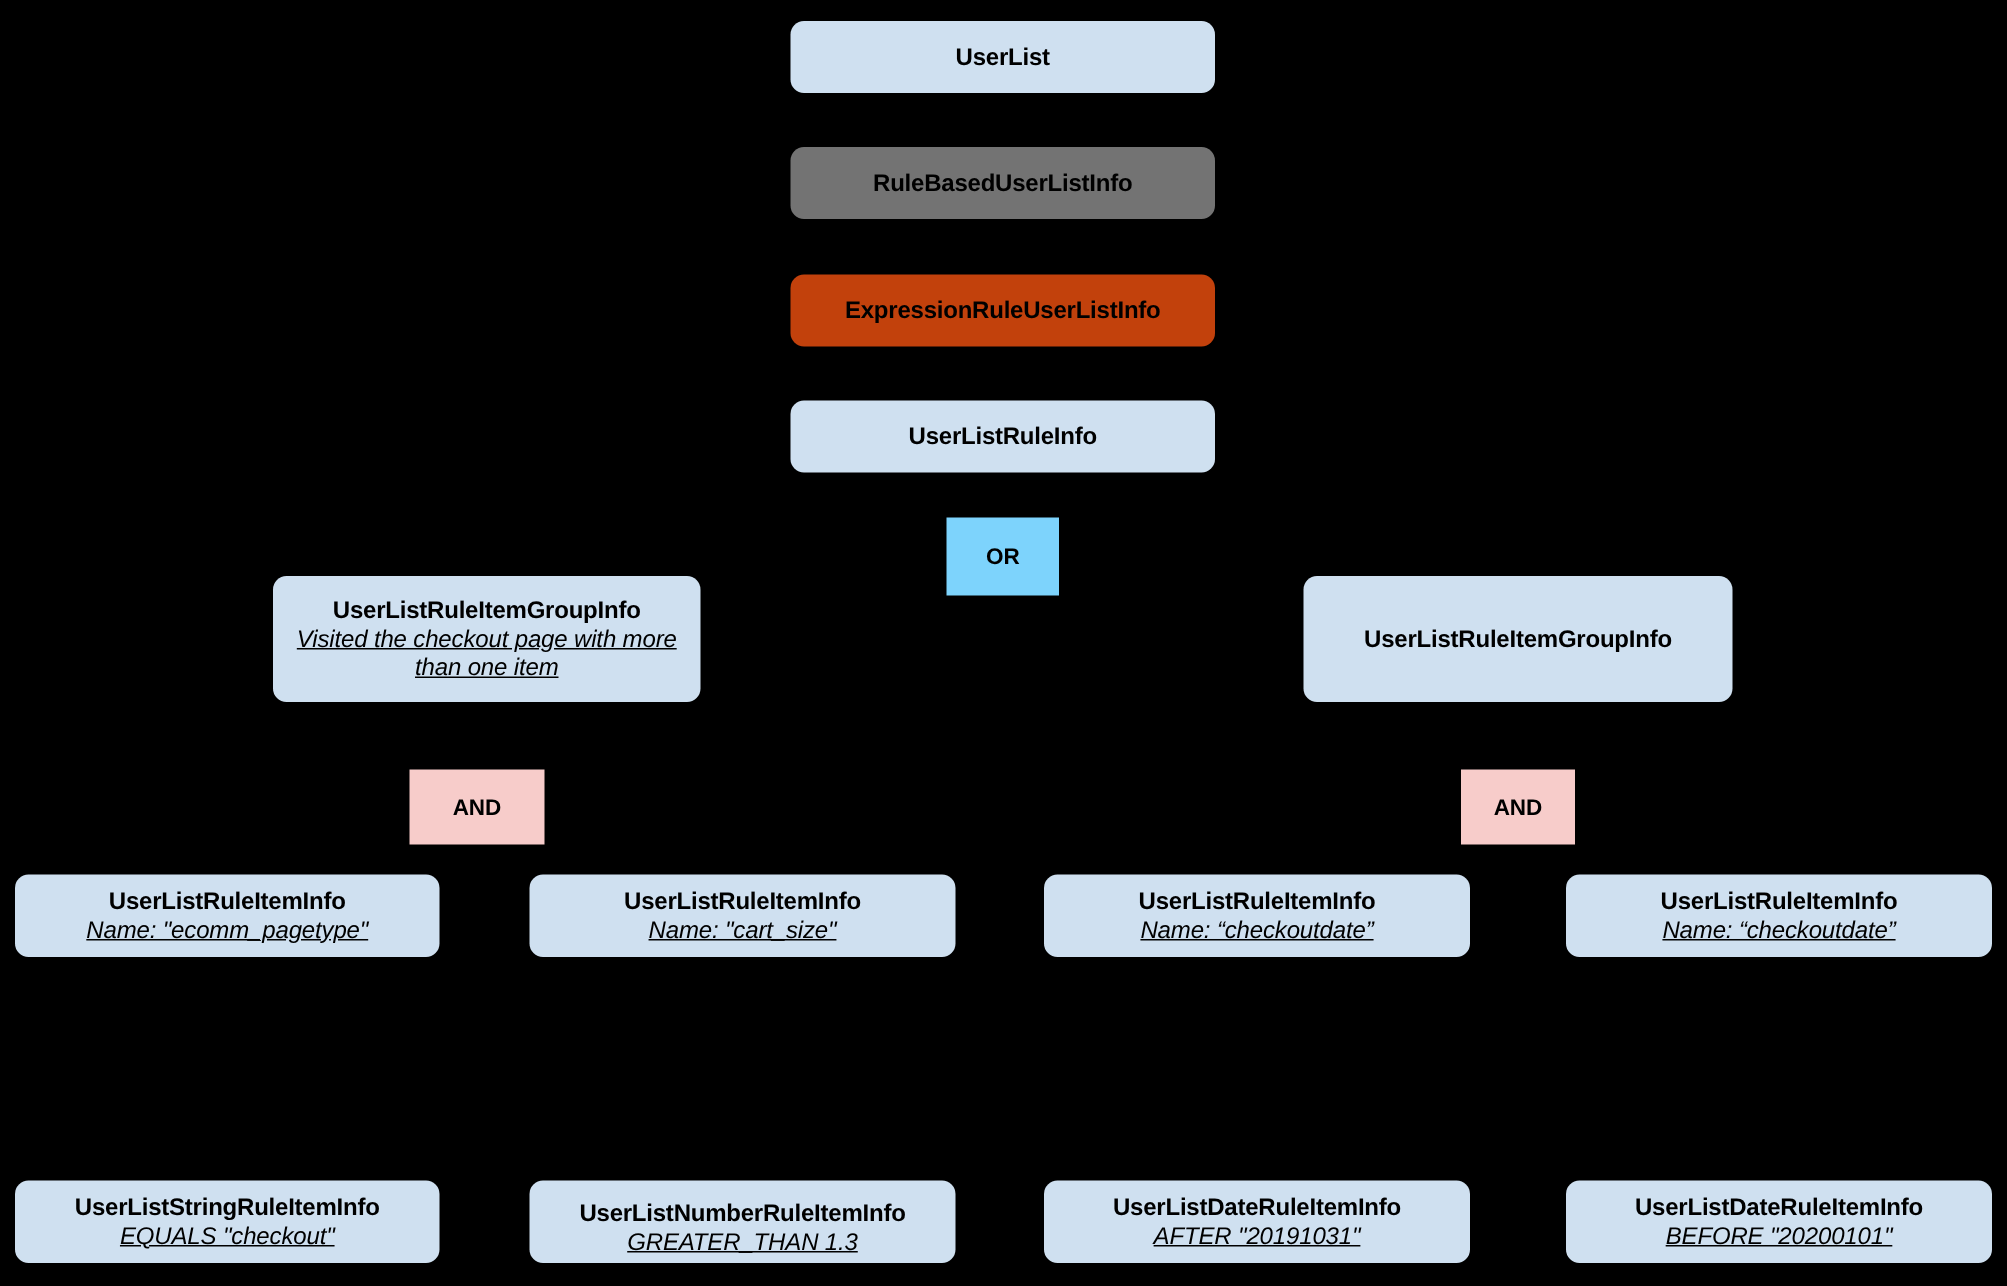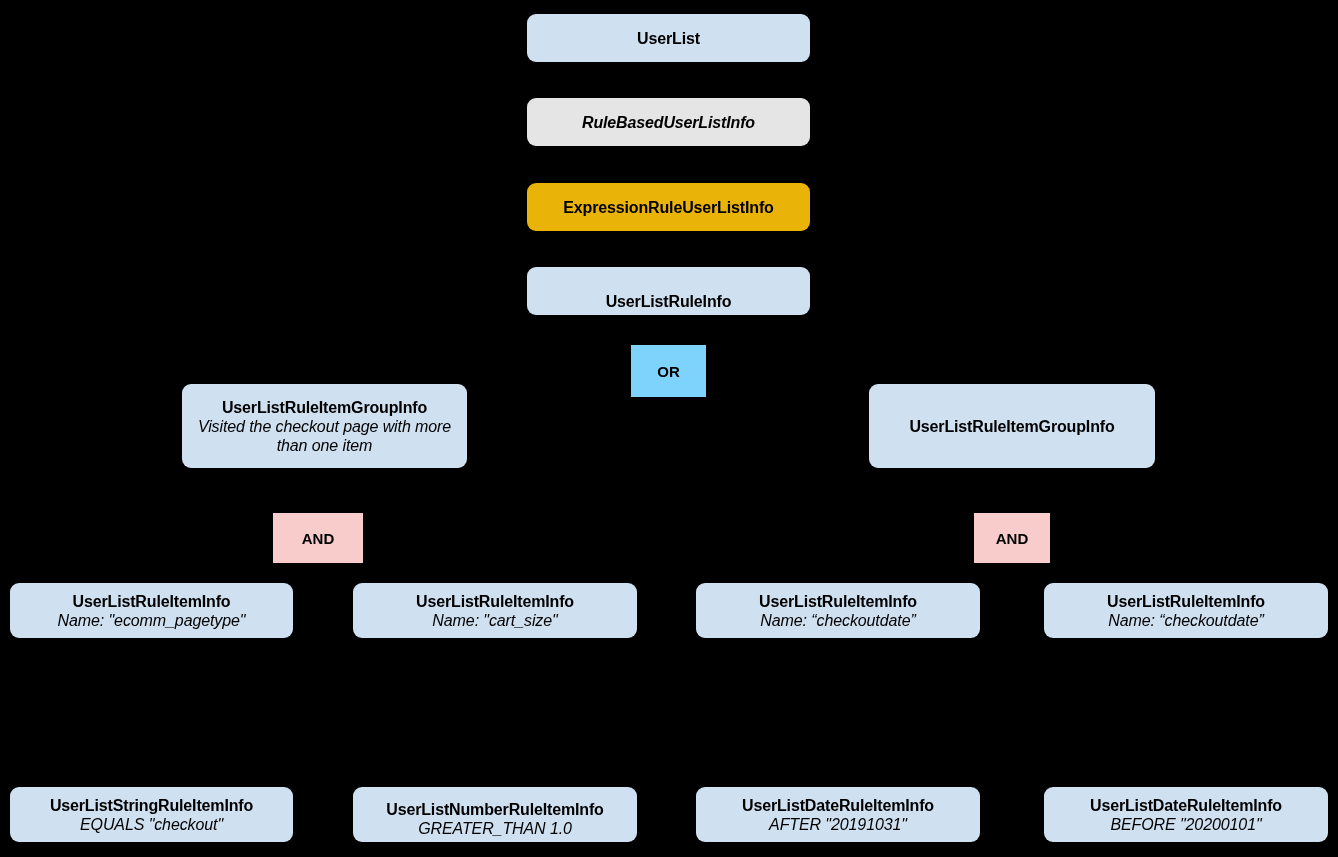--- a/index.html
+++ b/index.html
@@ -28,20 +28,21 @@
     font-size:16px;
     line-height:19px;
     letter-spacing:-0.15px;
     white-space:nowrap;
   }
   .node .sub{
     font-style:italic;
     font-size:16px;
     line-height:19px;
     letter-spacing:-0.1px;
+    text-decoration:underline;
   }
   .node.wrap .sub{white-space:normal;}
   .node .sub:empty{display:none;}
 
   
   .op{
     position:absolute;
     display:flex;align-items:center;justify-content:center;
     font-weight:bold;
     font-size:15px;
@@ -84,27 +85,27 @@
       <polygon points="488,777 502,777 495,791" fill="#000000"></polygon>
       <path d="M838,638 C838,712.5 838,712.5 838,778" fill="none" stroke="#000000" stroke-width="2"></path>
       <polygon points="831,777 845,777 838,791" fill="#000000"></polygon>
       <path d="M1186,638 C1186,712.5 1186,712.5 1186,778" fill="none" stroke="#000000" stroke-width="2"></path>
       <polygon points="1179,777 1193,777 1186,791" fill="#000000"></polygon>
     </svg>
   <div id="nodes">
       <div class="node" style="left: 527px; top: 14px; width: 283px; height: 48px; background: rgb(207, 224, 240);">
         <div class="title">UserList</div>
       </div>
-      <div class="node" style="left: 527px; top: 98px; width: 283px; height: 48px; background: #e5e5e5; font-style: italic;">
+      <div class="node" style="left: 527px; top: 98px; width: 283px; height: 48px; background: #737373;">
         <div class="title">RuleBasedUserListInfo</div>
       </div>
-      <div class="node" style="left: 527px; top: 183px; width: 283px; height: 48px; background: #eab308;">
+      <div class="node" style="left: 527px; top: 183px; width: 283px; height: 48px; background: #c2410c;">
         <div class="title">ExpressionRuleUserListInfo</div>
       </div>
-      <div class="node" style="left: 527px; top: 267px; width: 283px; height: 48px; background: rgb(207, 224, 240); justify-content: flex-end;">
+      <div class="node" style="left: 527px; top: 267px; width: 283px; height: 48px; background: rgb(207, 224, 240);">
         <div class="title">UserListRuleInfo</div>
       </div>
       <div class="node wrap" style="left: 182px; top: 384px; width: 285px; height: 84px; background: rgb(207, 224, 240);">
         <div class="title">UserListRuleItemGroupInfo</div>
         <div class="sub">Visited the checkout page with more than one item</div>
       </div>
       <div class="node wrap" style="left: 869px; top: 384px; width: 286px; height: 84px; background: rgb(207, 224, 240);">
         <div class="title">UserListRuleItemGroupInfo</div>
       </div>
       <div class="node" style="left: 10px; top: 583px; width: 283px; height: 55px; background: rgb(207, 224, 240);">
@@ -122,21 +123,21 @@
       <div class="node" style="left: 1044px; top: 583px; width: 284px; height: 55px; background: rgb(207, 224, 240);">
         <div class="title">UserListRuleItemInfo</div>
         <div class="sub">Name: “checkoutdate”</div>
       </div>
       <div class="node" style="left: 10px; top: 787px; width: 283px; height: 55px; background: rgb(207, 224, 240);">
         <div class="title">UserListStringRuleItemInfo</div>
         <div class="sub">EQUALS "checkout"</div>
       </div>
       <div class="node" style="left: 353px; top: 787px; width: 284px; height: 55px; background: rgb(207, 224, 240); justify-content: flex-end;">
         <div class="title">UserListNumberRuleItemInfo</div>
-        <div class="sub">GREATER_THAN 1.0</div>
+        <div class="sub">GREATER_THAN 1.3</div>
       </div>
       <div class="node" style="left: 696px; top: 787px; width: 284px; height: 55px; background: rgb(207, 224, 240);">
         <div class="title">UserListDateRuleItemInfo</div>
         <div class="sub">AFTER "20191031"</div>
       </div>
       <div class="node" style="left: 1044px; top: 787px; width: 284px; height: 55px; background: rgb(207, 224, 240);">
         <div class="title">UserListDateRuleItemInfo</div>
         <div class="sub">BEFORE "20200101"</div>
       </div>
     </div>

